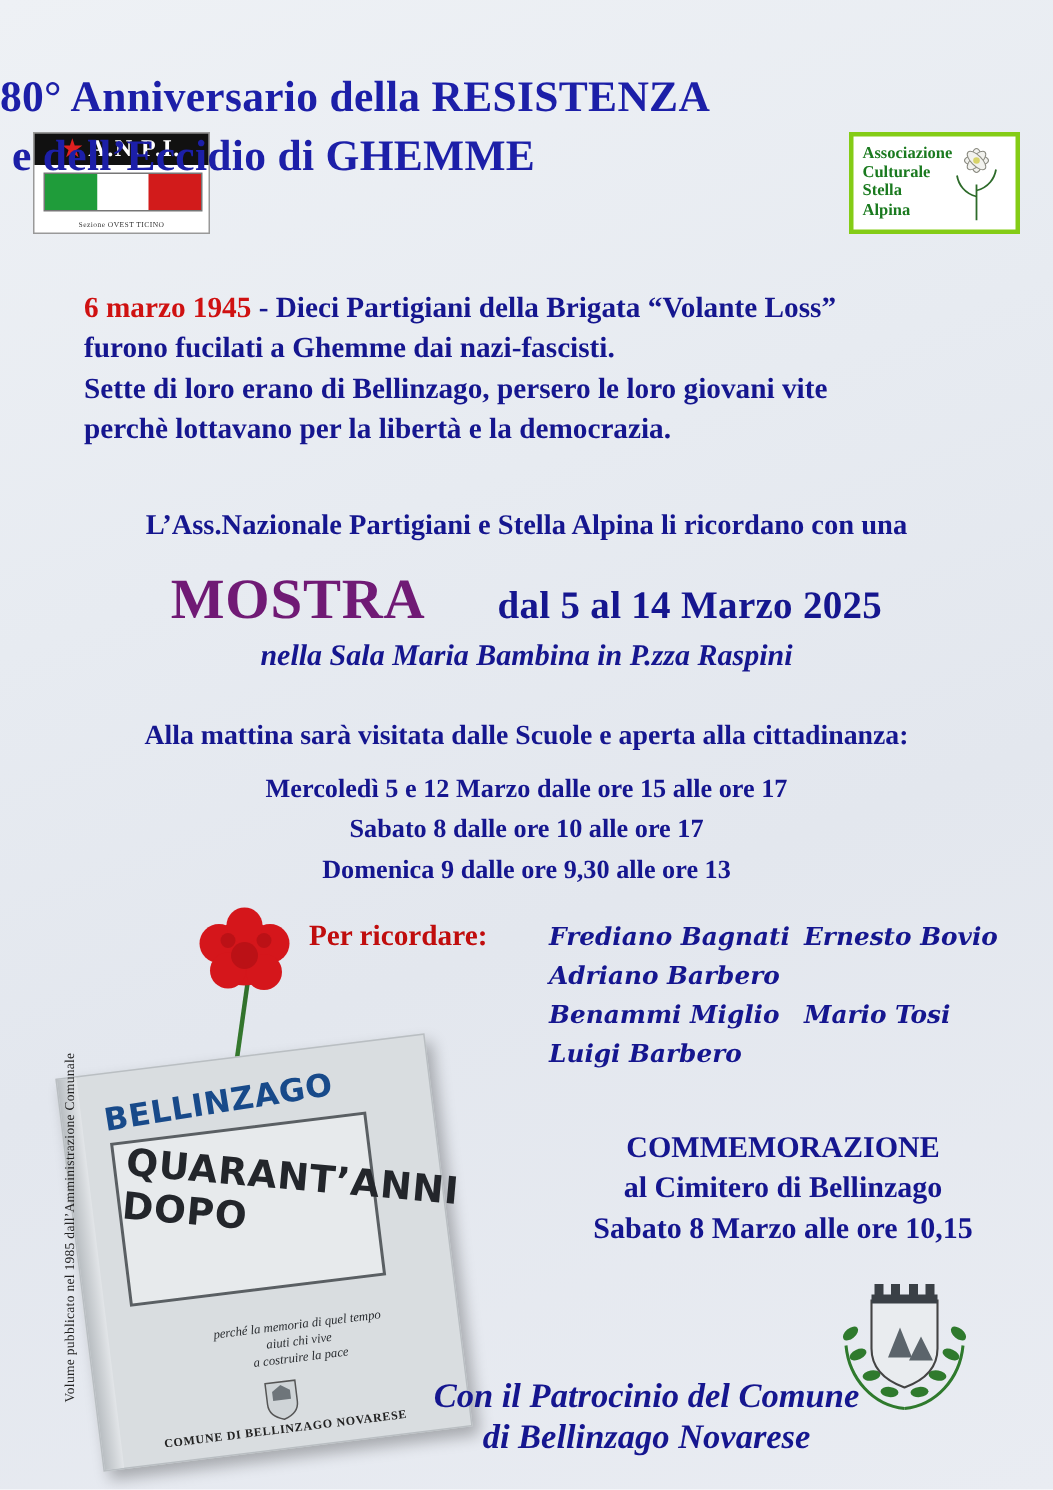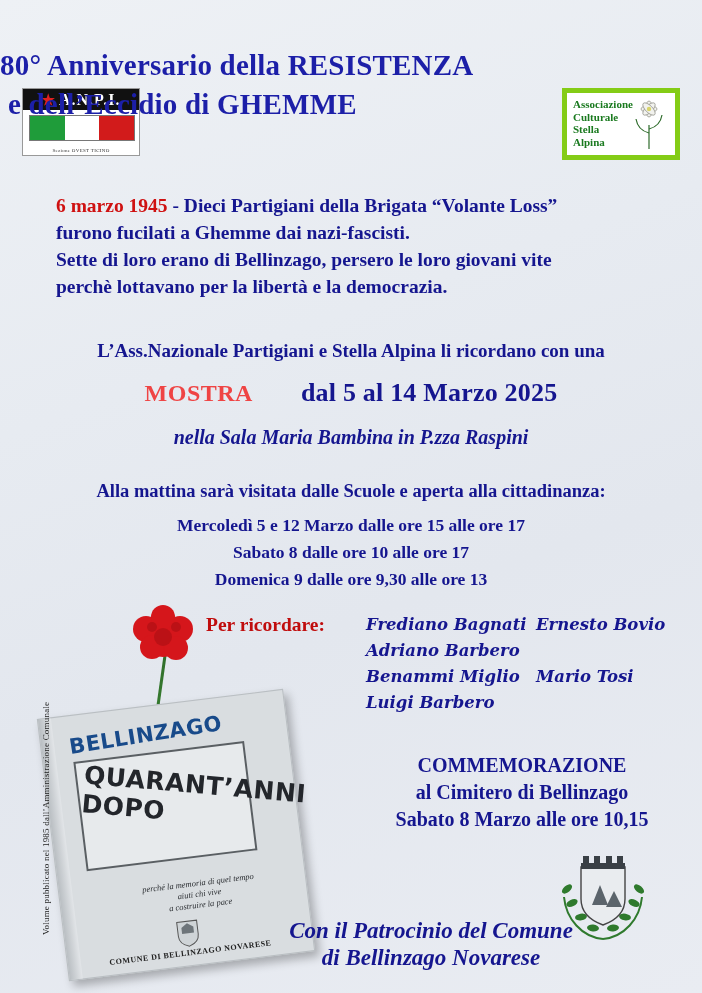--- a/index.html
+++ b/index.html
@@ -43,21 +43,21 @@
   .anpi .flag .w{background:#fff;}
   .anpi .flag .r{background:#d21b1b;}
   .anpi .sub{
     position:absolute;left:0;bottom:2px;width:100%;text-align:center;
     font-size:5px;color:#333;letter-spacing:.3px;
   }
 
   
   .stella{
     position:absolute;right:22px;top:88px;width:108px;height:62px;
-    background:#fff;border:5px solid #84cc16;
+    background:#fff;border:3px solid #84cc16;
   }
   .stella .txt{
     position:absolute;left:6px;top:5px;font-weight:bold;color:#1a7a1f;
     font-size:11px;line-height:12.5px;text-align:left;
   }
   .stella .flower{
     position:absolute;right:4px;top:6px;width:44px;height:50px;
   }
 
   
@@ -69,21 +69,21 @@
   .para .reg{font-weight:bold;color:#15168f;}
 
   .line-ass{
     position:absolute;left:0;top:340px;width:702px;text-align:center;
     font-size:19px;font-weight:bold;color:#15168f;
   }
   .mostra-row{
     position:absolute;left:0;top:378px;width:702px;text-align:center;
   }
   .mostra{
-    font-size:24px;font-weight:bold;color:#ef4444;letter-spacing:.5px;
+    font-size:38px;font-weight:bold;color:#701a75;letter-spacing:.5px;
   }
   .mostra-when{
     font-size:26px;font-weight:bold;color:#15168f;letter-spacing:.2px;margin-left:44px;
   }
   .sala{
     position:absolute;left:0;top:426px;width:702px;text-align:center;
     font-size:20px;font-style:italic;font-weight:bold;color:#15168f;
   }
 
   .mattina{

